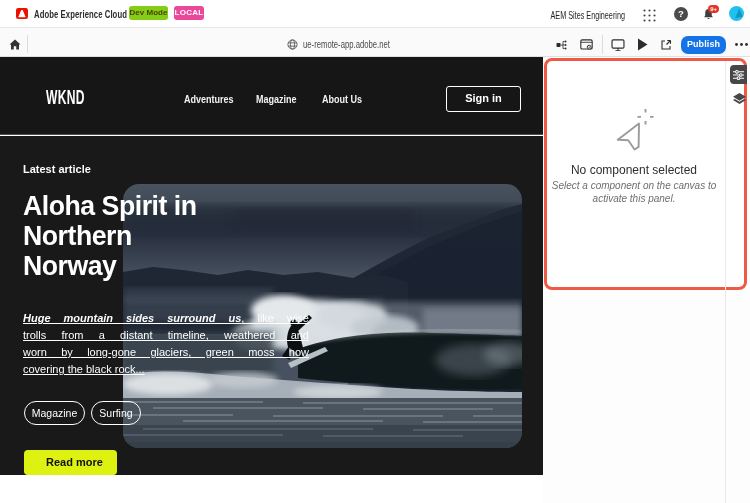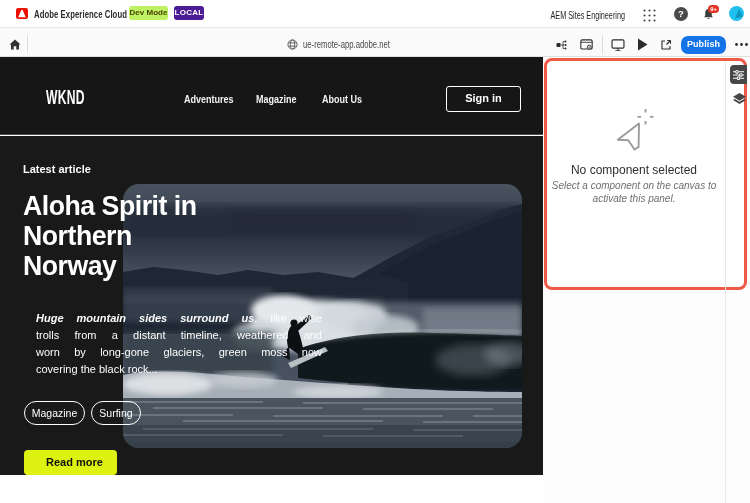--- a/index.html
+++ b/index.html
@@ -5,42 +5,42 @@
   * { margin:0; padding:0; box-sizing:border-box; }
   html,body { width:750px; height:503px; overflow:hidden; background:#fff;
     font-family:"Liberation Sans", sans-serif; position:relative; }
   .abs { position:absolute; }
 
   
   #bar1 { left:0; top:0; width:750px; height:28px; background:#fff; border-bottom:1px solid #e8e8e8; }
   #adobelogo { left:16px; top:8px; width:12px; height:11px; }
   #aec { left:34px; top:8px; font-size:10.5px; font-weight:700; color:#2c2c2c; letter-spacing:0.1px; transform:scaleX(0.735); transform-origin:0 0; white-space:nowrap; }
   .badge { top:6px; height:14px; border-radius:3px; font-size:8px; font-weight:700; line-height:14px; text-align:center; white-space:nowrap; }
-  #devmode { left:129px; width:39px; background:#bef264; color:#4a4400; }
-  #local { left:174px; width:30px; background:#4c1d95; color:#fff; letter-spacing:0.3px; }
+  #devmode { left:129px; width:39px; background:#84cc16; color:#4a4400; }
+  #local { left:174px; width:30px; background:#ec4899; color:#fff; letter-spacing:0.3px; }
   #aemtxt { right:125px; top:8.5px; font-size:10.5px; color:#1f1f1f; transform:scaleX(0.69); transform-origin:100% 0; white-space:nowrap; }
   
   #bar2 { left:0; top:28px; width:750px; height:29px; background:#fafafa; border-bottom:1px solid #e0e0e0; }
   .vdiv { width:1px; background:#dcdcdc; }
   #url { left:303px; top:38.5px; font-size:10px; color:#4a4a4a; transform:scaleX(0.77); transform-origin:0 0; white-space:nowrap; }
   #publish { left:681px; top:36px; width:45px; height:17.5px; background:#1473e6; border-radius:7px;
      color:#fff; font-size:9px; font-weight:700; text-align:center; line-height:17.5px; letter-spacing:0.1px; }
 
   
   #canvas { left:0; top:57px; width:543px; height:446px; background:#fff; }
   #siteheader { left:0; top:0; width:543px; height:78px; background:#161616; border-bottom:1px solid #4d4d4d; }
   #wknd { left:46px; top:28px; font-size:20.5px; font-weight:700; color:#fff; transform:scaleX(0.59); transform-origin:0 0; letter-spacing:0.5px; }
   .nav { top:36px; font-size:11px; font-weight:700; color:#f2f2f2; transform:scaleX(0.82); transform-origin:0 0; white-space:nowrap; }
   #signin { left:446px; top:29px; width:75px; height:26px; border:1.5px solid #fff; border-radius:3px;
      color:#fff; font-size:11px; font-weight:700; text-align:center; line-height:23px; }
   #hero { left:0; top:79px; width:543px; height:339px; background:#191919; }
   #latest { left:23px; top:27px; font-size:11px; font-weight:600; color:#fbfbfb; }
   #h1 { left:23px; top:54.5px; font-size:27.5px; line-height:30px; font-weight:700; color:#fff;
      transform:scaleX(0.97); transform-origin:0 0; letter-spacing:-0.5px; }
-  #para { left:36px; top:174px; width:286px; font-size:11px; line-height:17px; color:#fdfdfd; }
+  #para { left:23px; top:174px; width:286px; font-size:11px; line-height:17px; color:#fdfdfd;text-decoration:underline; }
   .jl { text-align:justify; text-align-last:justify; }
   .pill { top:265px; height:24px; border:1px solid #fff; border-radius:12px; color:#fff; font-size:10.5px;
      font-weight:400; text-align:center; }
   #pillmag { left:24px; width:61px; line-height:22px; }
   #pillsurf { left:91px; width:50px; line-height:22px; }
   #readmore { left:24px; top:314px; width:93px; height:25px; background:#def211; border-radius:4px;
      color:#111; font-size:11px; font-weight:600; text-align:center; line-height:25px;padding-left:8px; }
   #photo { left:123px; top:48px; width:399px; height:264px; border-radius:16px; overflow:hidden; }
 
   

